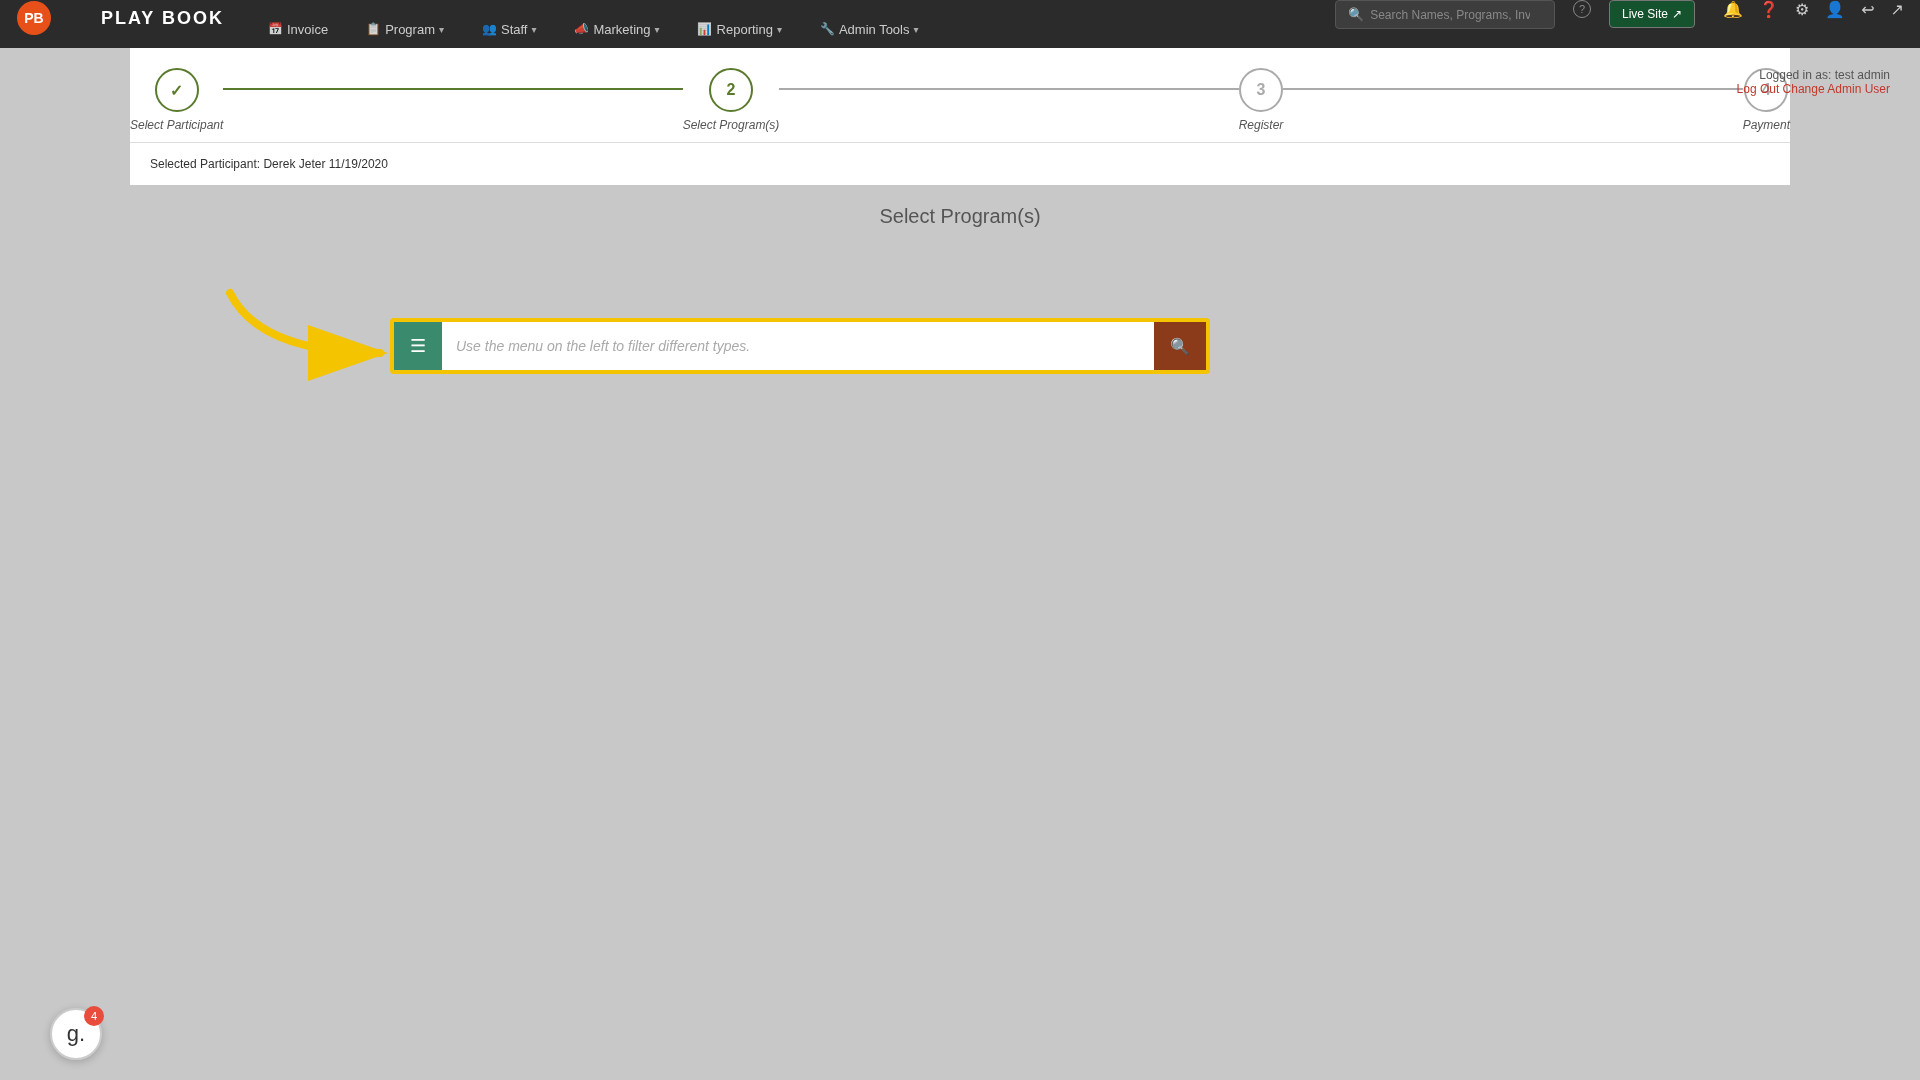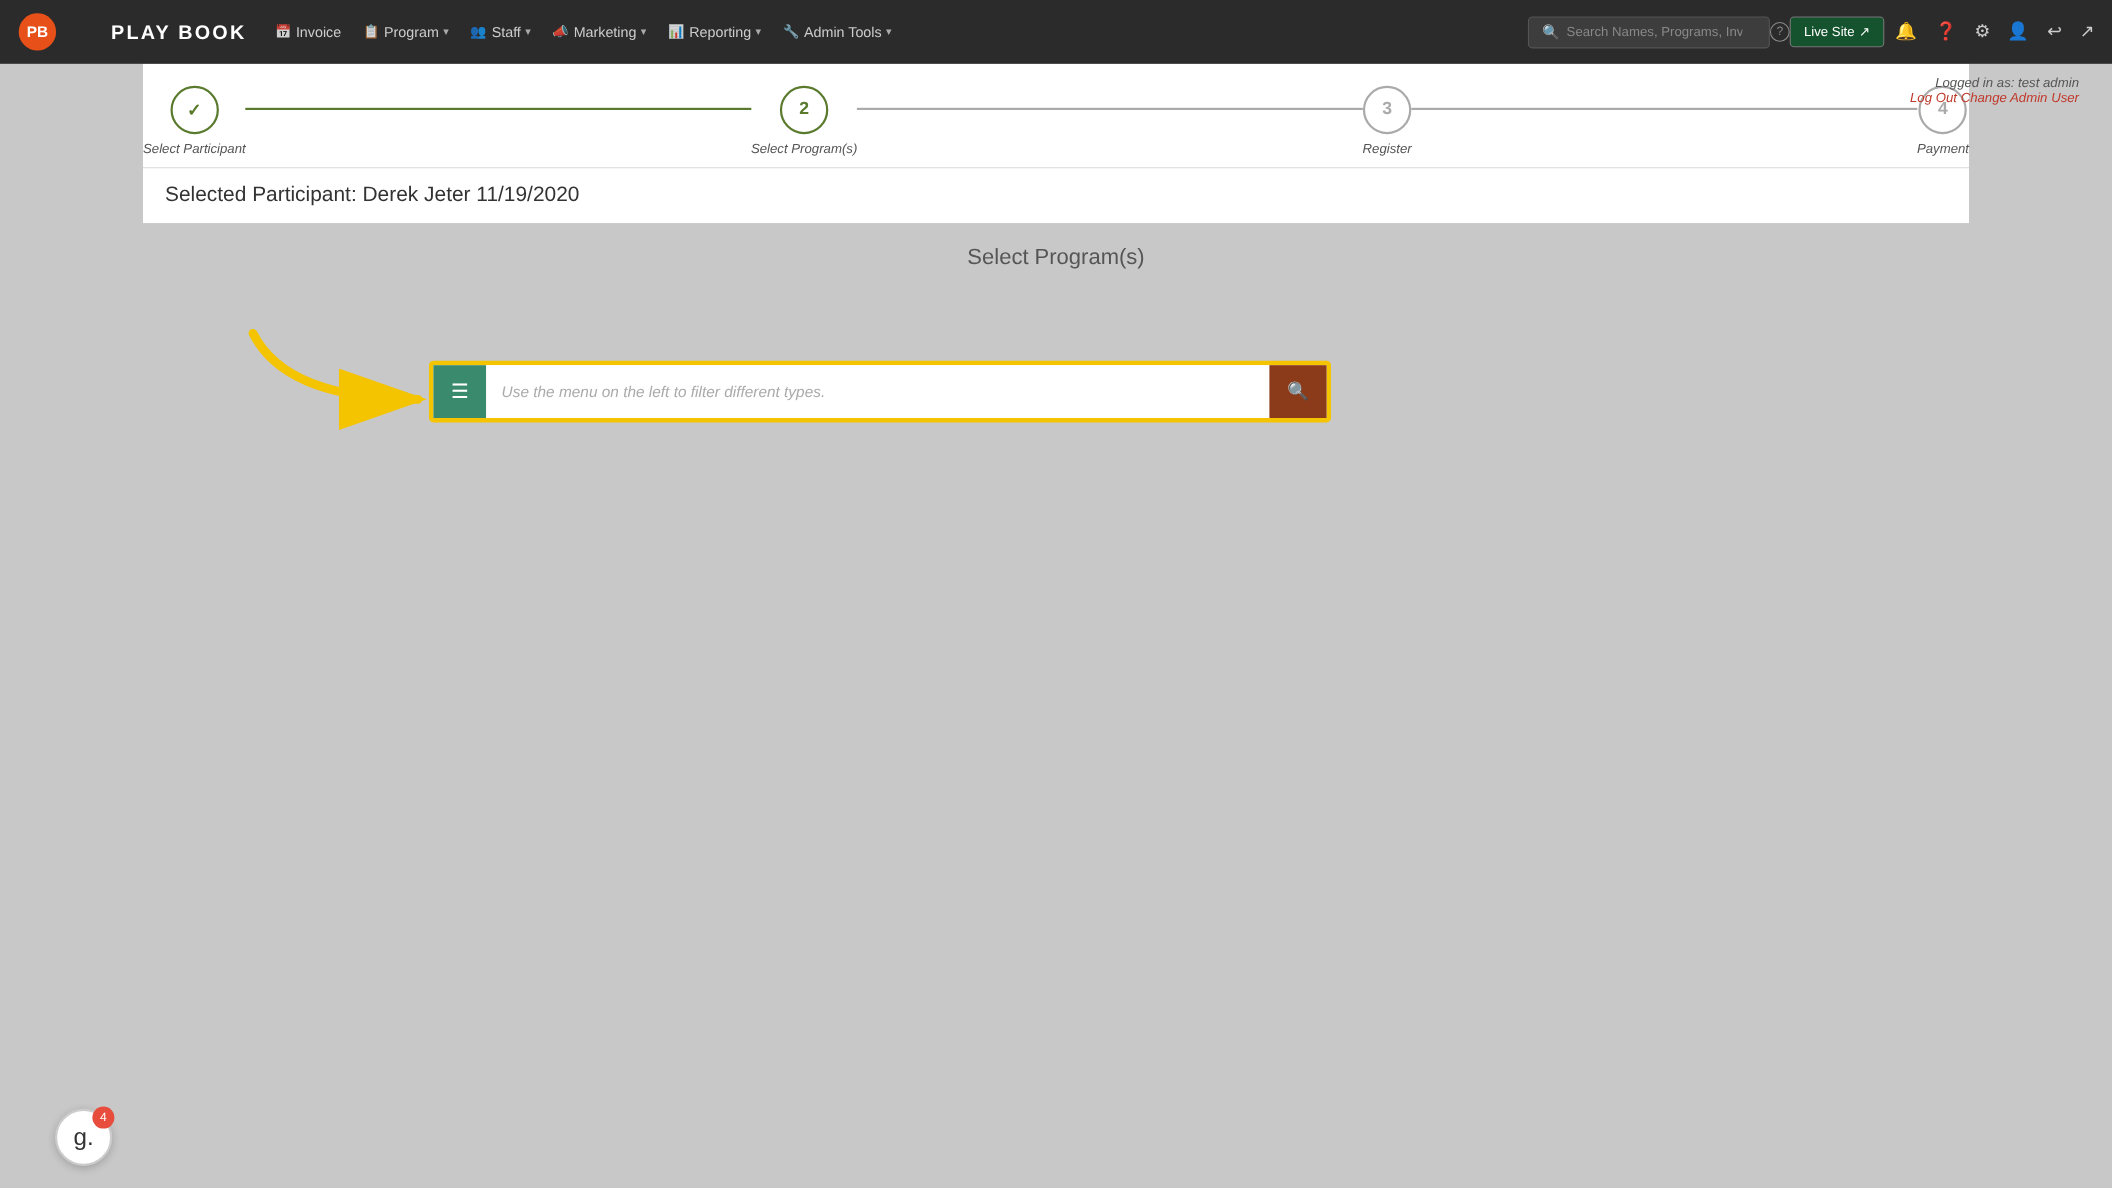--- a/index.html
+++ b/index.html
@@ -1,26 +1,26 @@
 <!DOCTYPE html>
 <html><head>
   <meta charset="utf-8">
   <style>
     * { margin: 0; padding: 0; box-sizing: border-box; }
     body { width: 1920px; height: 1080px; background: #c8c8c8; font-family: Arial, sans-serif; overflow: hidden; position: relative; }
 
     
     .navbar {
       width: 100%;
-      height: 58px;
+      height: 48px;
       background: #2b2b2b;
       display: flex;
-      align-items: center;
+      align-items: flex-start;
       padding: 0 16px;
-      gap: 0;
+      gap: 18px;
       position: relative;
       z-index: 10;
     }
     .logo-area {
       display: flex;
       align-items: center;
       gap: 6px;
       margin-right: 16px;
     }
     .logo-icon {
@@ -162,21 +162,21 @@
     .step-line.inactive {
       background: #aaa;
     }
 
     
     .selected-participant-bar {
       background: white;
       margin: 0 130px;
       border-top: 1px solid #ddd;
       padding: 14px 20px;
-      font-size: 19px;
+      font-size: 12px;
       color: #333;
     }
 
     
     .content-area {
       background: #c8c8c8;
       margin: 0 130px;
       min-height: 500px;
       padding: 20px;
       position: relative;
@@ -254,21 +254,20 @@
 
     
     .login-info {
       position: absolute;
       top: 68px;
       right: 30px;
       text-align: right;
       font-size: 12px;
       color: #555;
       z-index: 5;
-      font-style: italic;
     }
     .login-info .logout-link {
       color: #c0392b;
       cursor: pointer;
       text-decoration: none;
     }
 
     
     .chat-bubble {
       position: fixed;

